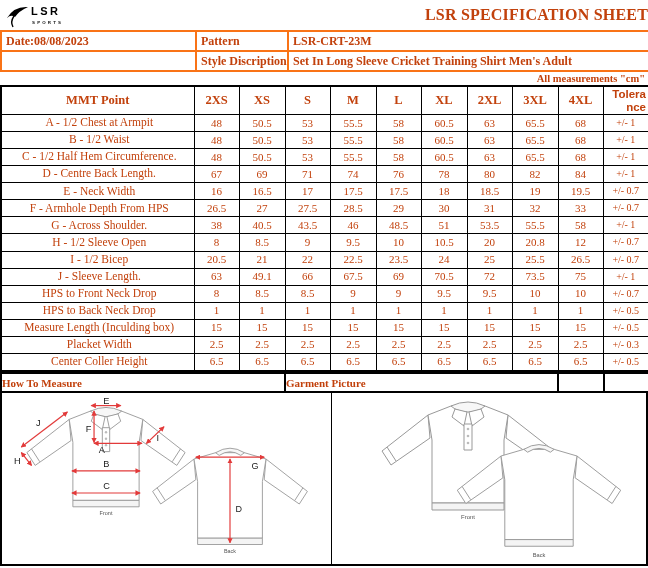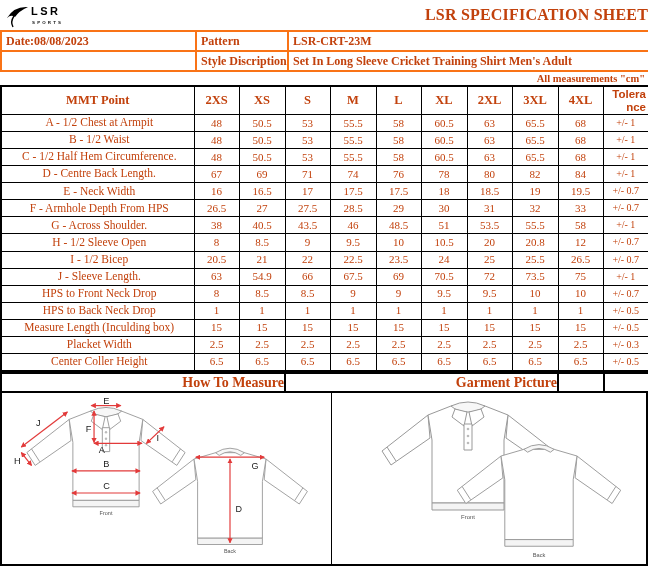--- a/index.html
+++ b/index.html
@@ -21,22 +21,22 @@
   .spec-table{height:287px;}
   .spec-table th,.spec-table td{border:1px solid #000;}
   .spec-table{border:2px solid #000;}
   .spec-table thead th{font-size:12.5px;font-weight:bold;height:25px;text-align:center;}
   .spec-table thead th.tol-h{font-family:"Liberation Sans",sans-serif;font-size:11.5px;
         text-align:right;padding:0 2px;line-height:1.05;word-break:break-all;font-weight:bold;margin-top:20px;}
   .spec-table tbody td{font-size:11px;text-align:center;height:16px;padding:0;line-height:1;}
   .spec-table tbody td.rowlabel{text-align:center;padding-left:3px;font-size:11.5px;white-space:nowrap;overflow:hidden;}
   .spec-table tbody td.tol{font-size:10px;}
   
-  .bottom-head td{border:2px solid #000;height:17px;font-weight:bold;font-size:14px;
-                  text-align:right;padding:0;}
+  .bottom-head td{border:2px solid #000;height:17px;font-weight:bold;font-size:11px;
+                  text-align:left;padding:0;}
   .pics{display:flex;width:648px;height:173px;border:2px solid #000;border-top:none;box-sizing:border-box;}
   .pics .cell-left{width:330px;border-right:1px solid #000;box-sizing:border-box;}
   .pics .cell-right{flex:1;}
   .pics svg{display:block;}
   .mletter{font-family:"Liberation Sans",sans-serif;font-size:10px;fill:#1a1a1a;}
   .caption{font-family:"Liberation Sans",sans-serif;font-size:6px;fill:#555;}
   .logo-txt{font-family:"Liberation Sans",sans-serif;font-weight:bold;}
 </style>
 </head>
 <body>
@@ -253,21 +253,21 @@
           <td>23.5</td>
           <td>24</td>
           <td>25</td>
           <td>25.5</td>
           <td>26.5</td>
           <td class="tol">+/- 0.7</td>
         </tr>
         <tr>
           <td class="rowlabel">J - Sleeve Length.</td>
           <td>63</td>
-          <td>54.9</td>
+          <td>49.1</td>
           <td>66</td>
           <td>67.5</td>
           <td>69</td>
           <td>70.5</td>
           <td>72</td>
           <td>73.5</td>
           <td>75</td>
           <td class="tol">+/- 1</td>
         </tr>
         <tr>

